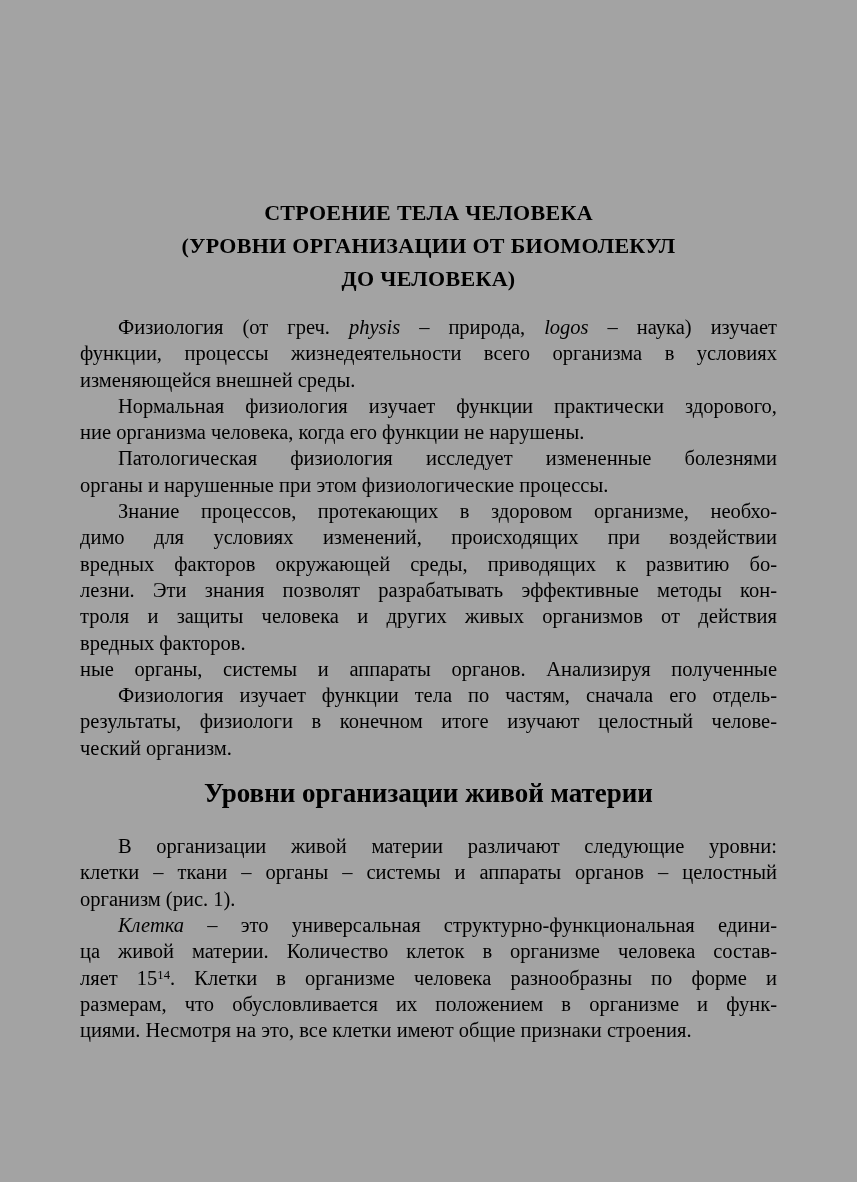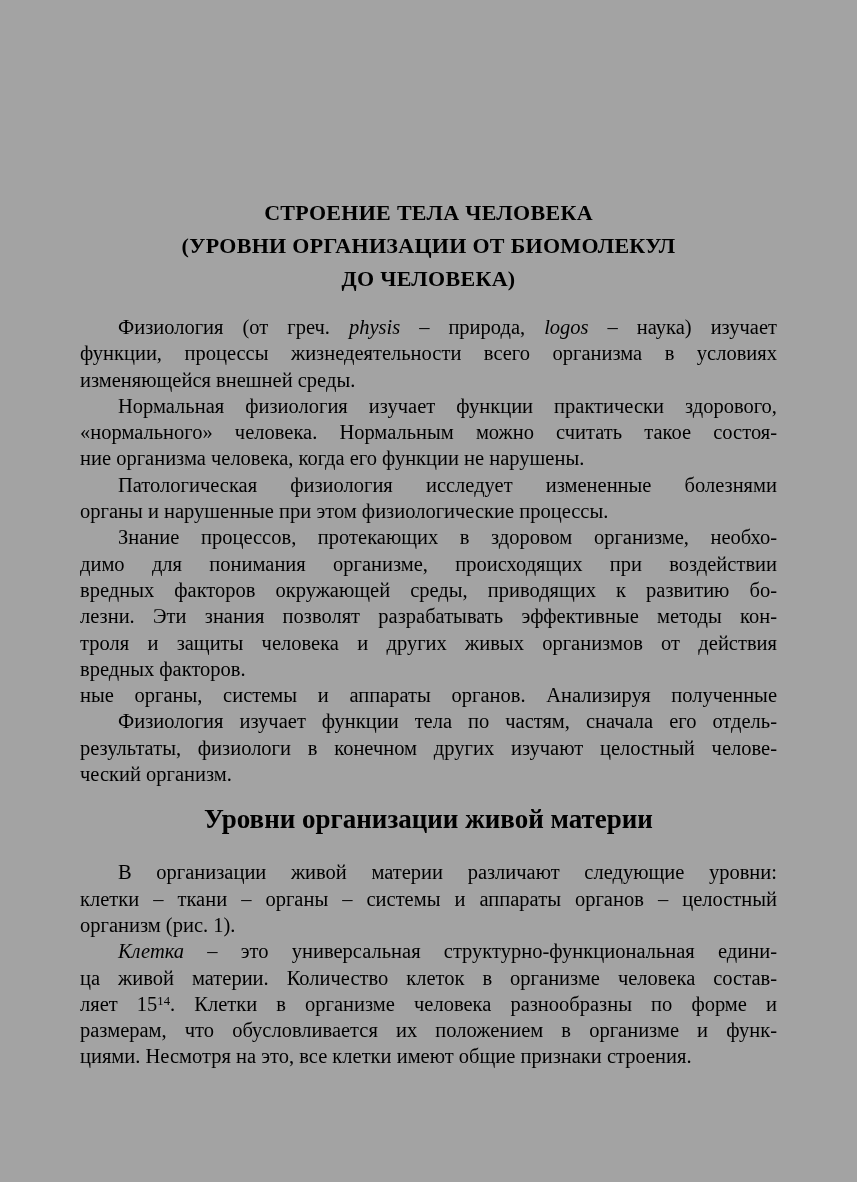--- a/index.html
+++ b/index.html
@@ -67,39 +67,38 @@
   </h1>
 
   <div class="body-text">
       <div class="para">
         <div class="line first"><span>Физиология (от греч. </span><i>physis</i><span> – природа, </span><i>logos</i><span> – наука) изучает</span></div>
         <div class="line"><span>функции, процессы жизнедеятельности всего организма в условиях</span></div>
         <div class="line last"><span>изменяющейся внешней среды.</span></div>
       </div>
       <div class="para">
         <div class="line first"><span>Нормальная физиология изучает функции практически здорового,</span></div>
-        <div class="line"><span>«нормального» человека. Нормальным можно считать такое состоя-</span></div>
         <div class="line last"><span>ние организма человека, когда его функции не нарушены.</span></div>
       </div>
       <div class="para">
         <div class="line first"><span>Патологическая физиология исследует измененные болезнями</span></div>
         <div class="line last"><span>органы и нарушенные при этом физиологические процессы.</span></div>
       </div>
       <div class="para">
         <div class="line first"><span>Знание процессов, протекающих в здоровом организме, необхо-</span></div>
-        <div class="line"><span>димо для понимания организме, происходящих при воздействии</span></div>
+        <div class="line"><span>димо для условиях изменений, происходящих при воздействии</span></div>
         <div class="line"><span>вредных факторов окружающей среды, приводящих к развитию бо-</span></div>
         <div class="line"><span>лезни. Эти знания позволят разрабатывать эффективные методы кон-</span></div>
         <div class="line"><span>троля и защиты человека и других живых организмов от действия</span></div>
         <div class="line last"><span>вредных факторов.</span></div>
       </div>
       <div class="para">
         <div class="line"><span>ные органы, системы и аппараты органов. Анализируя полученные</span></div>
         <div class="line first"><span>Физиология изучает функции тела по частям, сначала его отдель-</span></div>
-        <div class="line"><span>результаты, физиологи в конечном других изучают целостный челове-</span></div>
+        <div class="line"><span>результаты, физиологи в конечном итоге изучают целостный челове-</span></div>
         <div class="line last"><span>ческий организм.</span></div>
       </div>
     </div>
 
   <h2 class="section-heading">Уровни организации живой материи</h2>
 
   <div class="body-text">
       <div class="para">
         <div class="line first"><span>В организации живой материи различают следующие уровни:</span></div>
         <div class="line"><span>клетки – ткани – органы – системы и аппараты органов – целостный</span></div>

